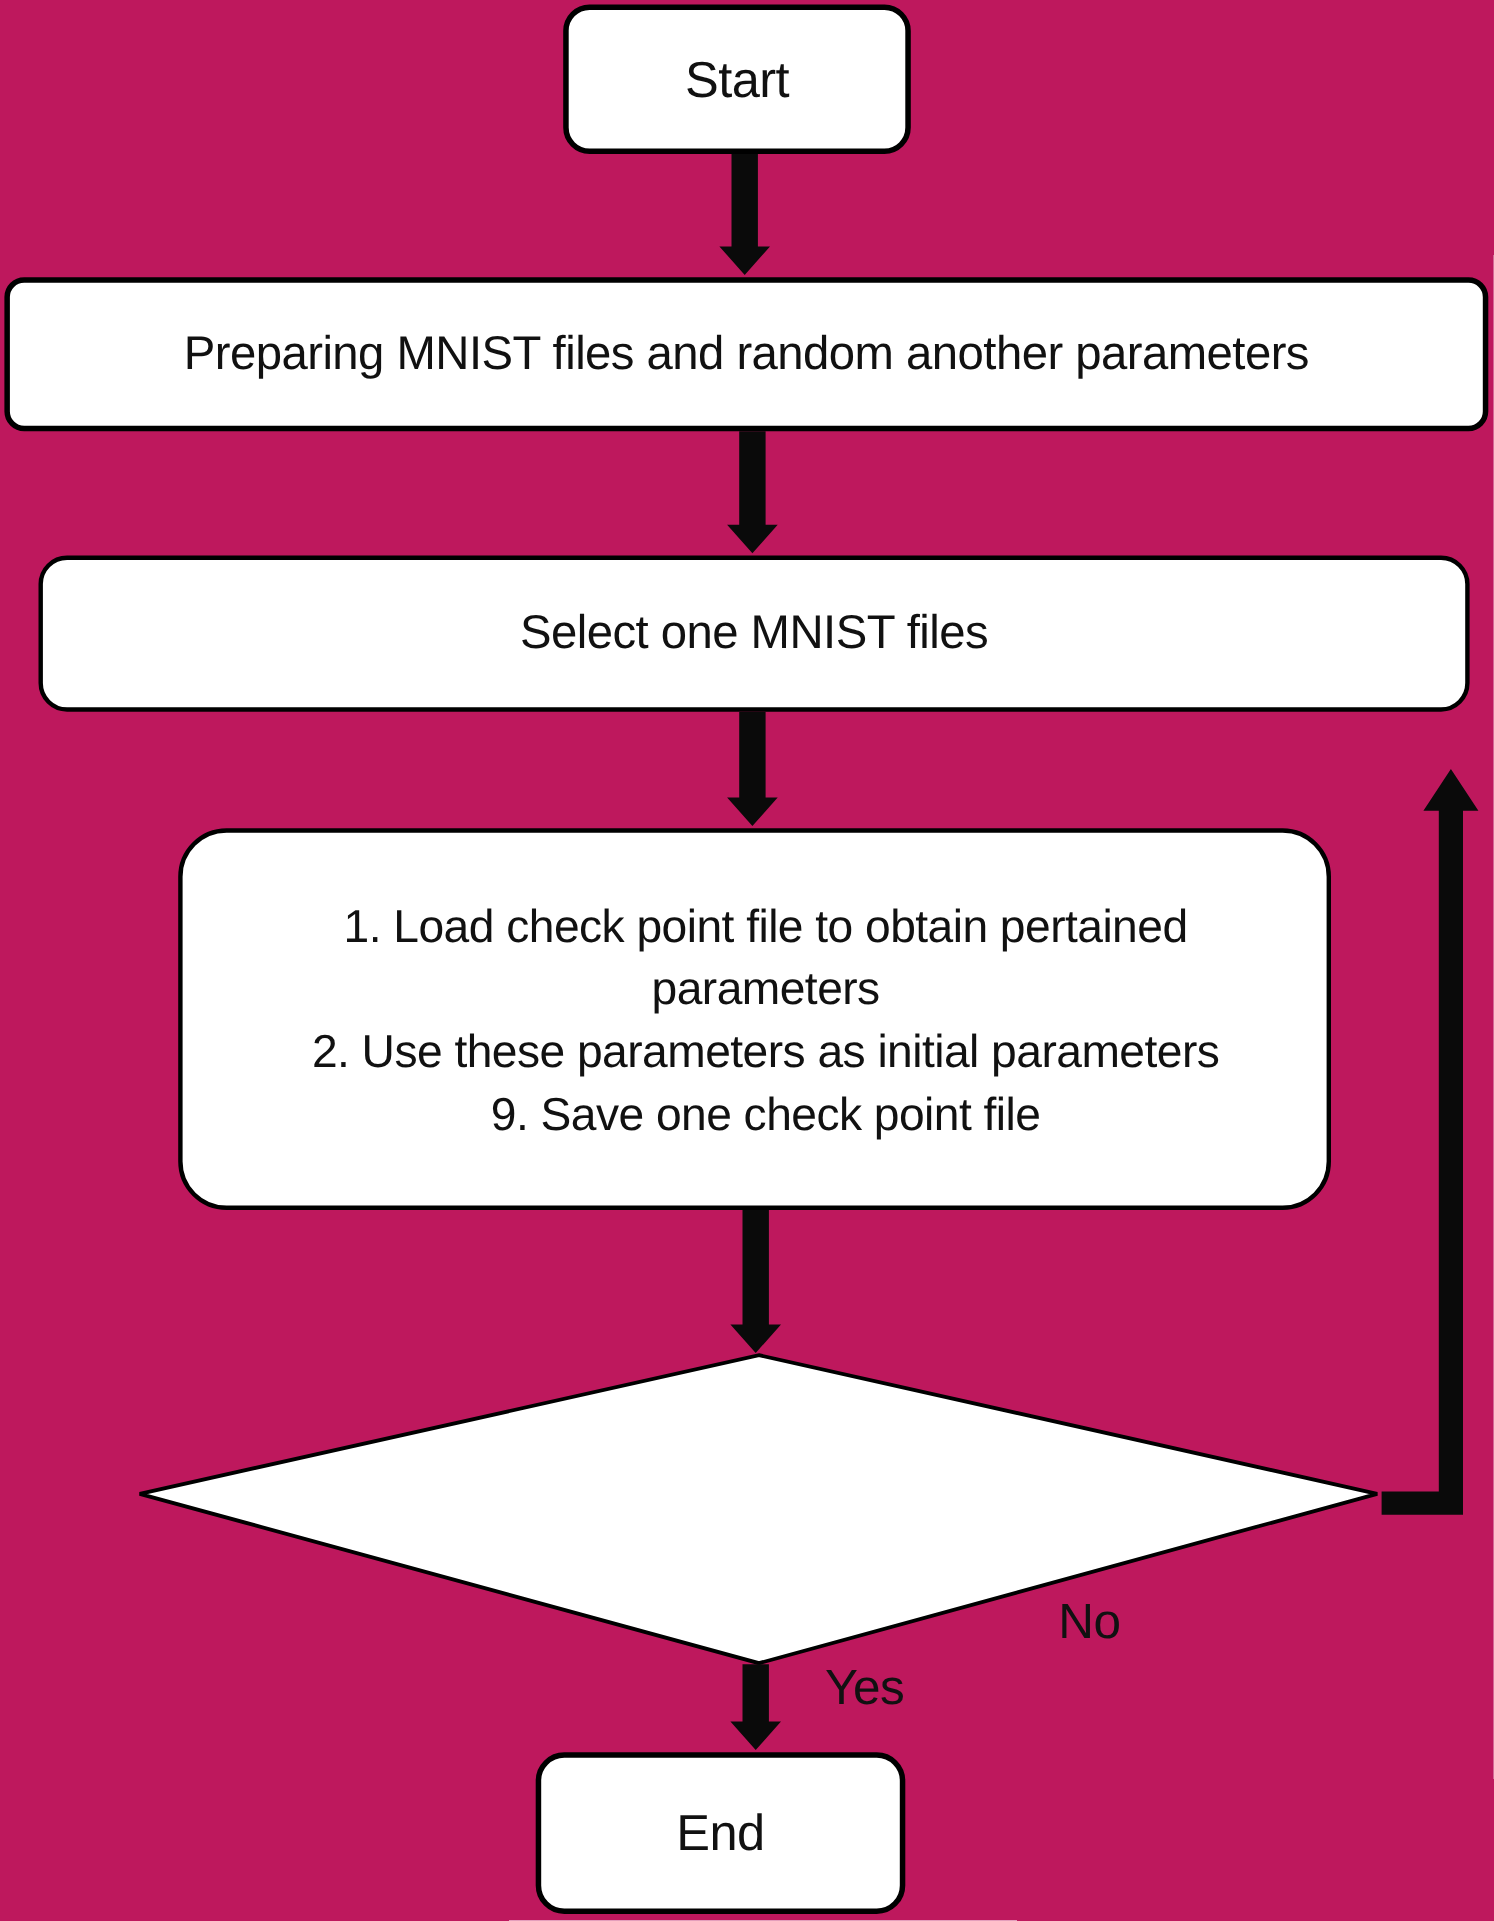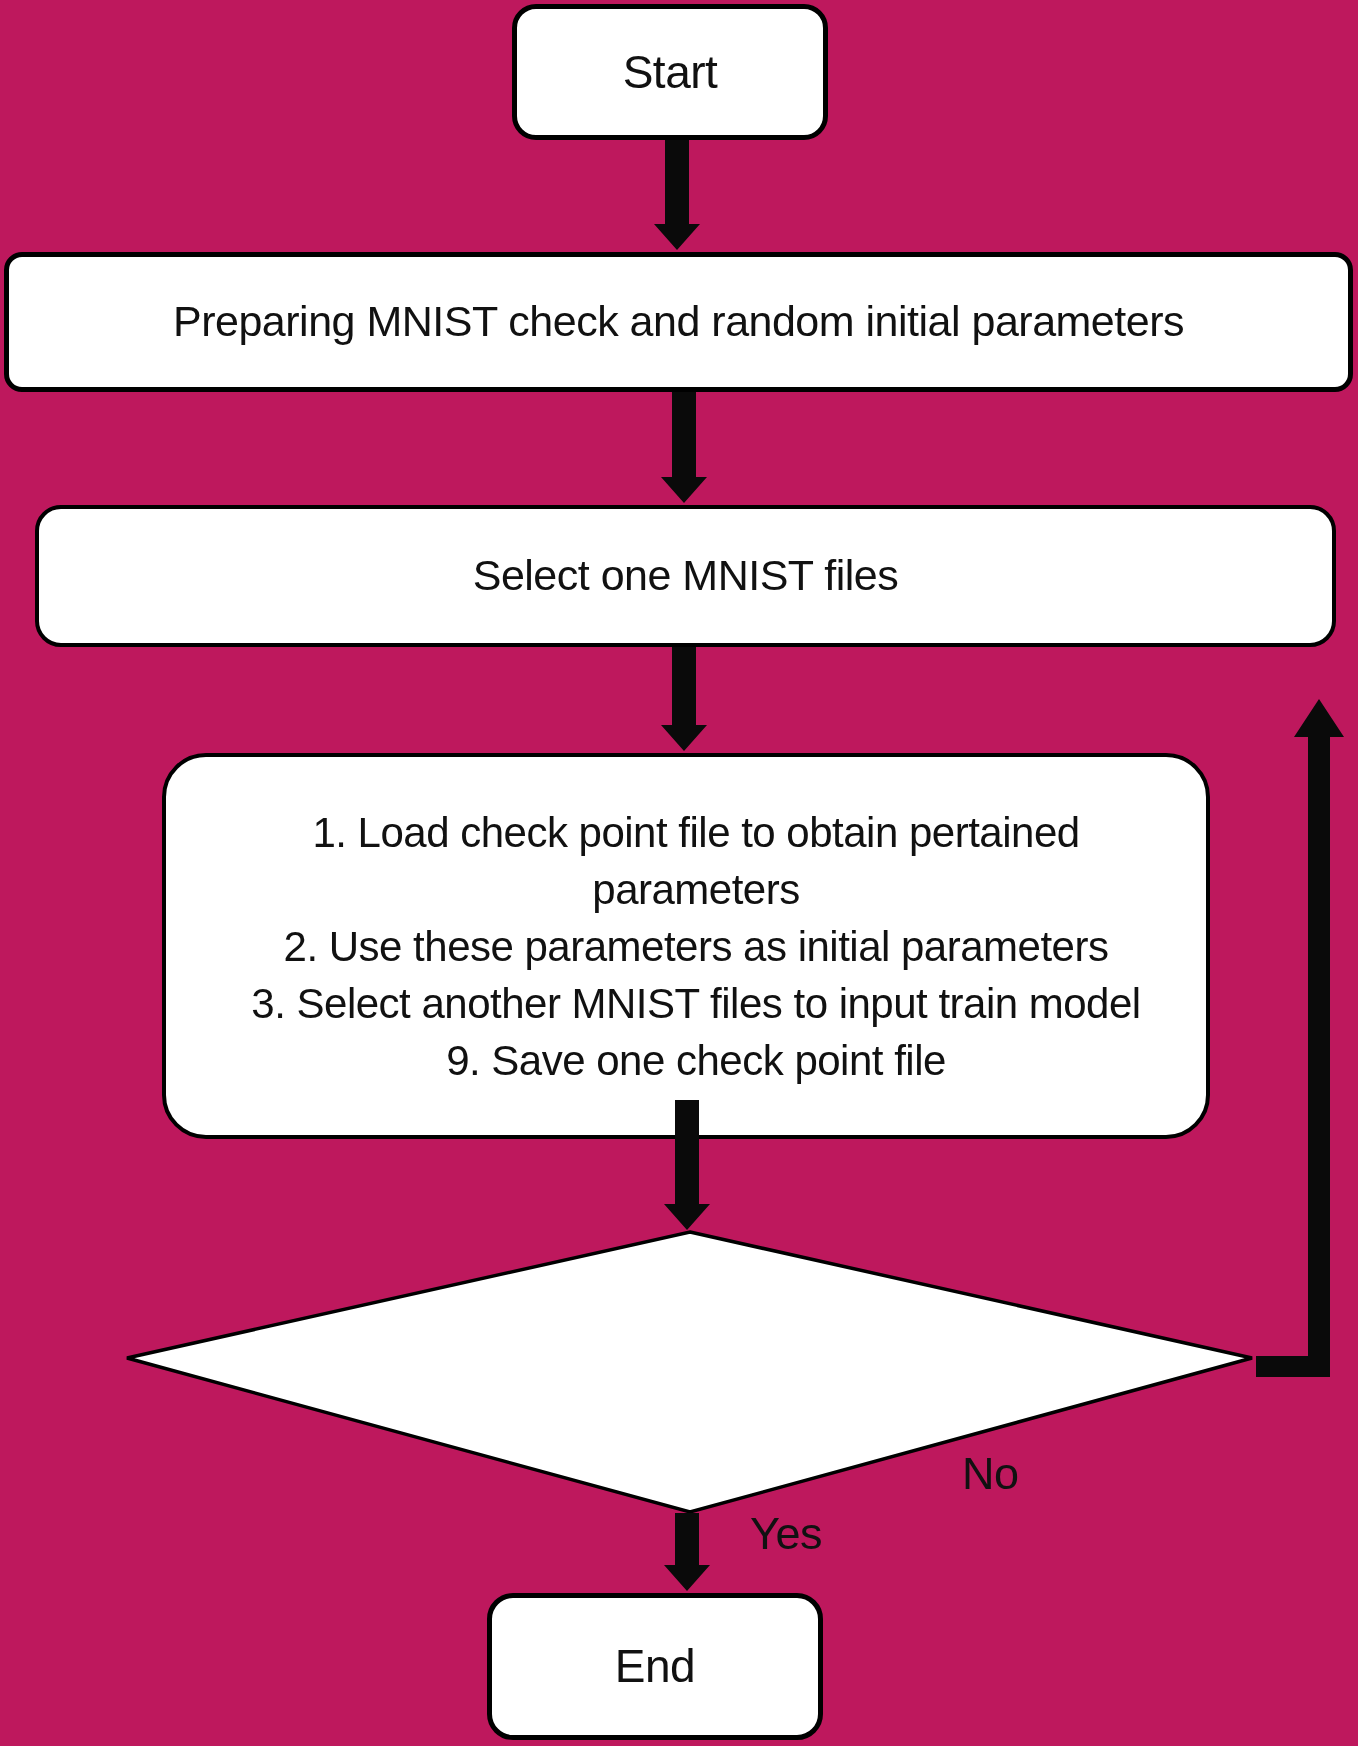--- a/index.html
+++ b/index.html
@@ -31,21 +31,21 @@
   }
   .node-prepare {
     left: 4px; top: 252px; width: 1349px; height: 140px;
     border-radius: 18px; border-width: 5px; font-size: 43px;
   }
   .node-select {
     left: 35px; top: 505px; width: 1301px; height: 142px;
     border-radius: 26px; border-width: 4px; font-size: 43px;
   }
   .node-train {
-    left: 162px; top: 753px; width: 1048px; height: 386px;
+    left: 162px; top: 753px; width: 1048px; height: 347px;
     border-radius: 44px; border-width: 4px; font-size: 42px;
     flex-direction: column;
     padding-left: 20px;
   }
   .node-train .t-line { line-height: 57px; white-space: nowrap; }
   .node-end {
     left: 487px; top: 1593px; width: 336px; height: 147px;
     border-radius: 26px; border-width: 5px; font-size: 46px;
   }
   .svg-layer {
@@ -74,32 +74,31 @@
 </head>
 <body>
 
 <div class="stage">
 
   <div class="node node-start">
     <span>Start</span>
   </div>
 
   <div class="node node-prepare">
-    <span>Preparing MNIST check and random initial parameters</span>
+    <span>Preparing MNIST files and random another parameters</span>
   </div>
 
   <div class="node node-select">
     <span>Select one MNIST files</span>
   </div>
 
   <div class="node node-train">
     <div class="t-line">1.  Load check point file to obtain pertained</div>
     <div class="t-line">parameters</div>
     <div class="t-line">2.  Use these parameters as initial parameters</div>
-    <div class="t-line">3. Select another MNIST files to input train model</div>
     <div class="t-line">9. Save one check point file</div>
   </div>
 
   <svg class="svg-layer" width="1358" height="1746" viewBox="0 0 1358 1746" xmlns="http://www.w3.org/2000/svg">
 
     <polygon points="690,1232 1252,1358 690,1512 127,1358" fill="#ffffff" stroke="#000000" stroke-width="3.5"></polygon>
 
     <polygon fill="#0a0a0a" points="665,140 689,140 689,224 700,224 677,250 654,224 665,224"></polygon>
 
     <polygon fill="#0a0a0a" points="672,392 696,392 696,477 707,477 684,503 661,477 672,477"></polygon>

